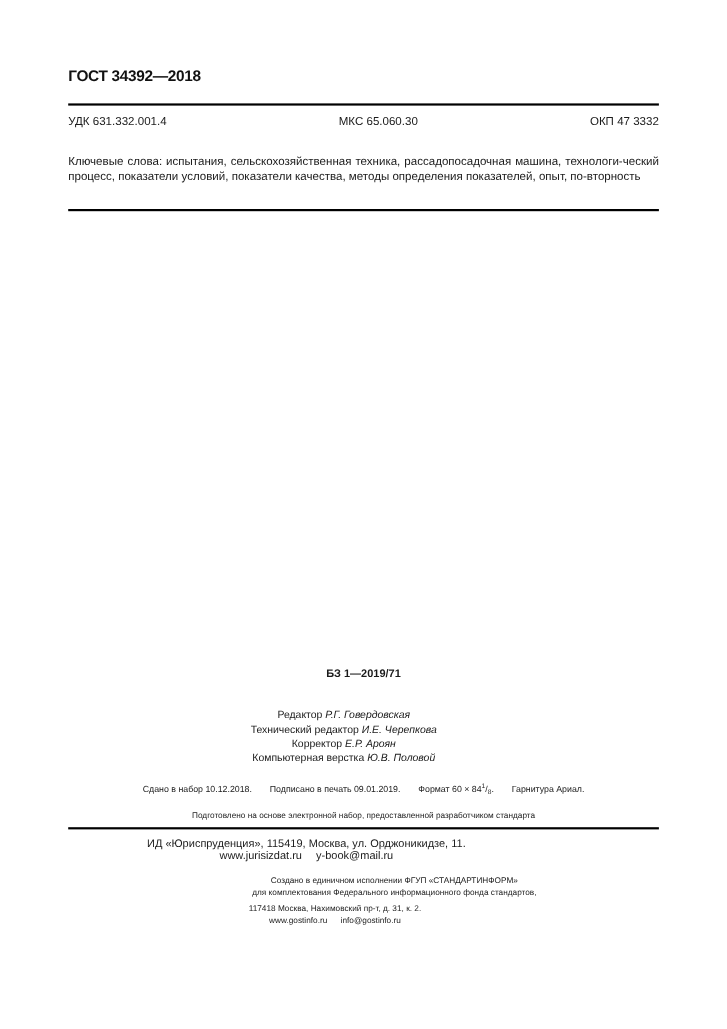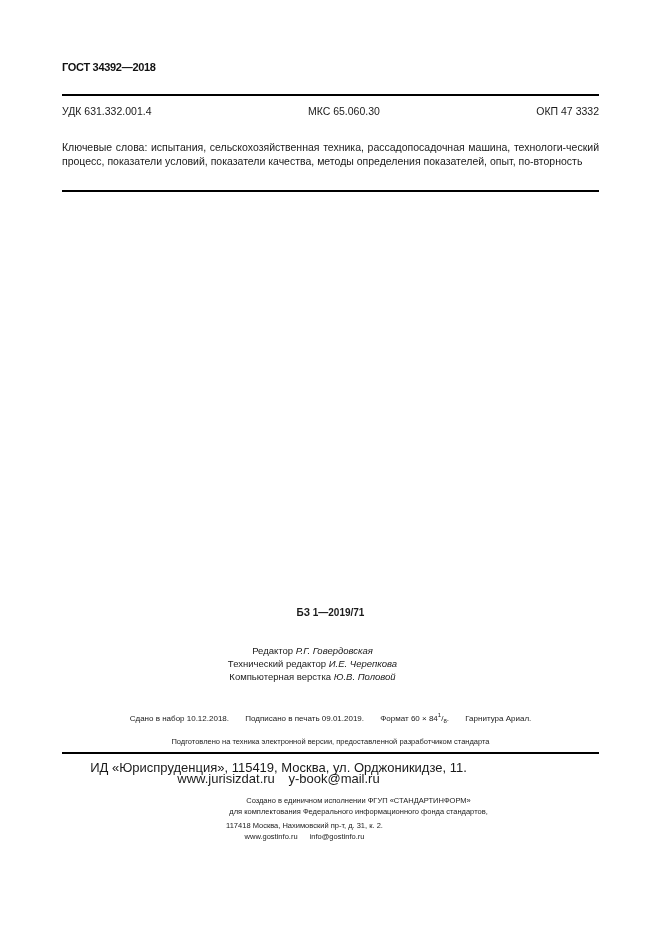--- a/index.html
+++ b/index.html
@@ -2,21 +2,21 @@
 <html><head>
   <meta charset="utf-8">
   <style>
     html, body { margin: 0; padding: 0; background: #ffffff; }
     body {
       width: 661px; height: 935px; position: relative; overflow: hidden;
       font-family: "Liberation Sans", sans-serif; color: #1a1a1a;
     }
     .abs { position: absolute; }
     .doc-code {
-      left: 62px; top: 61px; font-size: 11px; font-weight: bold; letter-spacing: -0.3px;
+      left: 62px; top: 61px; font-size: 14px; font-weight: bold; letter-spacing: -0.3px;
       color: #111;
     }
     .rule { position: absolute; left: 62px; width: 537px; background: #000; }
     .rule-top { top: 94px; height: 2px; }
     .rule-keywords { top: 190px; height: 2px; }
     .rule-bottom { top: 752px; height: 2px; }
     .codes-row {
       left: 62px; top: 105px; width: 537px; display: flex; justify-content: space-between;
       font-size: 10.5px;
     }
@@ -34,21 +34,21 @@
     .print-info {
       left: 0; width: 661px; top: 709px; text-align: center; font-size: 8px; line-height: 12px;
     }
     .print-info .gap { display: inline-block; width: 14px; }
     .sup { font-size: 6px; vertical-align: 4px; }
     .sub { font-size: 6px; vertical-align: -2px; }
     .prepared {
       left: 0; width: 661px; top: 737px; text-align: center; font-size: 7.5px;
     }
     .publisher {
-      left: 0; width: 557px; top: 762px; text-align: center; font-size: 13px; line-height: 11px;
+      left: 0; width: 557px; top: 762px; text-align: center; font-size: 10px; line-height: 11px;
     }
     .creator {
       left: 0; width: 661px; top: 795px; text-align: center; font-size: 7.5px; line-height: 11px; margin-left: 28px;
     }
     .address {
       left: 0; width: 609px; top: 820px; text-align: center; font-size: 7.5px; line-height: 11px;
     }
     .gap2 { display: inline-block; width: 10px; }
   </style>
 </head>
@@ -66,33 +66,34 @@
 
 <div class="abs keywords">Ключевые слова: испытания, сельскохозяйственная техника, рассадопосадочная машина, технологи-ческий процесс, показатели условий, показатели качества, методы определения показателей, опыт, по-вторность</div>
 
 <div class="rule rule-keywords"></div>
 
 <div class="abs bz">БЗ 1—2019/71</div>
 
 <div class="abs staff">
   <div><span>Редактор</span> <i>Р.Г. Говердовская</i></div>
   <div><span>Технический редактор</span> <i>И.Е. Черепкова</i></div>
+  <div><span>Корректор</span> <i>Е.Р. Ароян</i></div>
   <div><span>Компьютерная верстка</span> <i>Ю.В. Половой</i></div>
 </div>
 
 <div class="abs print-info">
   <div>
     <span>Сдано в набор 10.12.2018.</span><span class="gap"></span>
     <span>Подписано в печать 09.01.2019.</span><span class="gap"></span>
     <span>Формат 60 × 84</span><span class="sup">1</span><span>/</span><span class="sub">8</span><span>.</span><span class="gap"></span>
     <span>Гарнитура Ариал.</span>
   </div>
 </div>
 
-<div class="abs prepared">Подготовлено на техника электронной версии, предоставленной разработчиком стандарта</div>
+<div class="abs prepared">Подготовлено на основе электронной набор, предоставленной разработчиком стандарта</div>
 
 <div class="rule rule-bottom"></div>
 
 <div class="abs publisher">
   <div>ИД «Юриспруденция», 115419, Москва, ул. Орджоникидзе, 11.</div>
   <div>
     <span>www.jurisizdat.ru</span><span class="gap2"></span>
     <span>y-book@mail.ru</span>
   </div>
 </div>

